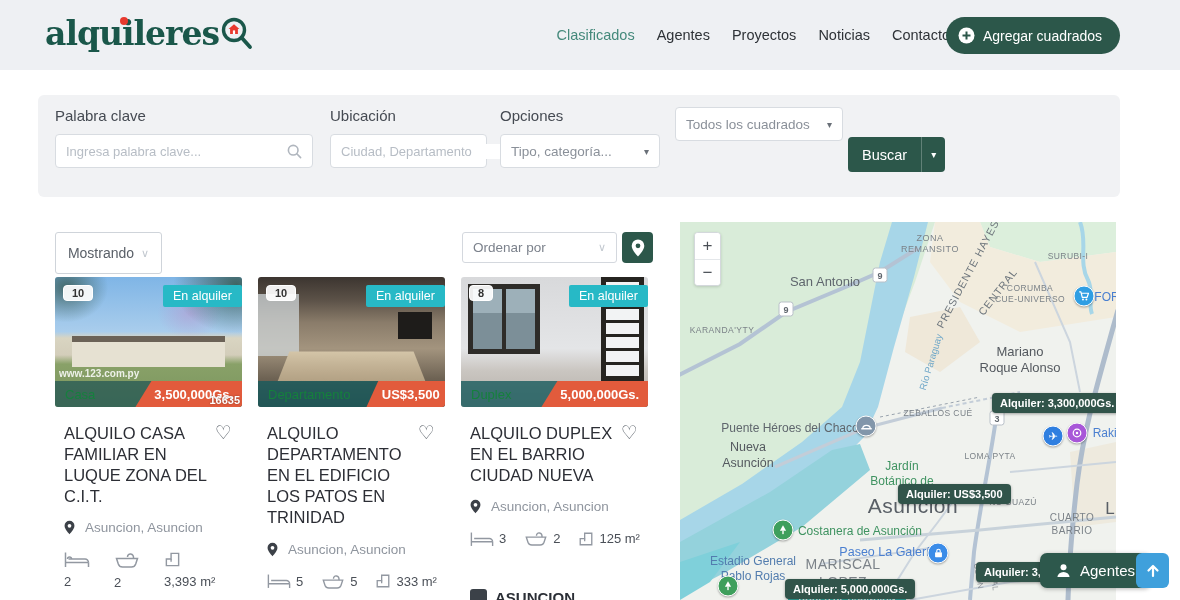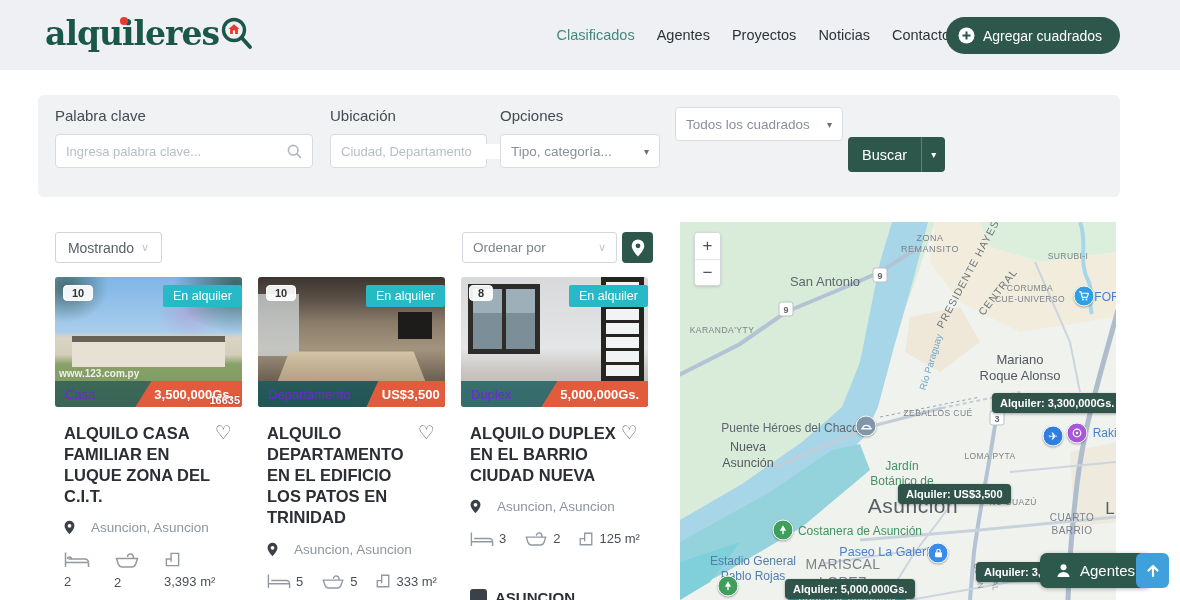--- a/index.html
+++ b/index.html
@@ -24,21 +24,21 @@
   .sbox input{border:none;outline:none;flex:1;font-size:13px;color:#555;font-family:"Liberation Sans",sans-serif}
   .sbox input::placeholder{color:#b7bdc5}
   .selval{color:#8a9099;font-size:13.5px;flex:1}
   .caret-dark{color:#6a7078;font-size:10px}
   .buscar{position:absolute;left:810px;top:42px;height:35px;background:#2c574a;border-radius:4px;display:flex;align-items:center;color:#fff;cursor:pointer}
   .buscar .blabel{padding:0 14px;font-size:14.5px}
   .buscar .bdiv{width:1px;height:100%;background:rgba(255,255,255,.25)}
   .buscar .bcaret{padding:0 9px;font-size:10px}
 
   
-  .show-dd{position:absolute;left:55px;top:232px;width:107px;height:31px;border:1px solid #cfd4da;border-radius:3px;display:flex;align-items:center;justify-content:center;gap:7px;font-size:14px;color:#5a6068;background:#fff;cursor:pointer}
+  .show-dd{position:absolute;left:55px;top:232px;width:107px;height:42px;border:1px solid #cfd4da;border-radius:3px;display:flex;align-items:center;justify-content:center;gap:7px;font-size:14px;color:#5a6068;background:#fff;cursor:pointer}
   .sort-dd{position:absolute;left:462px;top:232px;width:155px;height:31px;border:1px solid #d4d8de;border-radius:3px;display:flex;align-items:center;padding:0 10px;font-size:13.5px;color:#7c828c;background:#fff;cursor:pointer}
   .sort-dd .grow{flex:1}
   .caret-lite{color:#c2c8cf;font-size:11px}
   .pin-btn{position:absolute;left:622px;top:232px;width:31px;height:31px;background:#2c574a;border-radius:4px;display:flex;align-items:center;justify-content:center;cursor:pointer}
 
   
   .card{position:absolute;top:277px;width:187px;background:#fff}
   .card1{left:55px}.card2{left:258px}.card3{left:461px}
   .cimg{position:relative;width:187px;height:130px;border-radius:3px;overflow:hidden}
   .photo{position:absolute;inset:0}
@@ -55,28 +55,28 @@
   .ph3{background:linear-gradient(180deg,#d8d9db 0%,#e4e5e7 55%,#cac6c1 72%,#b2ada7 100%)}
   .win3{position:absolute;left:4%;top:5%;width:38%;height:54%;background:
     linear-gradient(90deg,transparent 0 46%,#2e2c29 46% 54%,transparent 54%),
     linear-gradient(180deg,#9db0b9 0 40%,#7c8f98 40% 100%);border:5px solid #2e2c29}
   .door3{position:absolute;right:2%;top:0;width:23%;height:80%;border:5px solid #262420;background:
     repeating-linear-gradient(0deg,#f2f3f4 0 11px,#262420 11px 14px),
     repeating-linear-gradient(90deg,transparent 0 9px,#262420 9px 12px),#f2f3f4}
   .cnt-badge{position:absolute;left:8px;top:8px;background:rgba(255,255,255,.92);border:1px solid #fff;border-radius:4px;padding:1px 8px;font-size:11px;font-weight:bold;color:#333}
   .status-badge{position:absolute;right:0;top:8px;background:#27b9c6;color:#fff;font-size:12.5px;padding:4px 10px;border-radius:2px}
   .strip{position:absolute;left:0;right:0;bottom:0;height:26px;background:rgba(23,77,82,.66);display:flex;align-items:center}
-  .strip-cat{color:#6d28d9;font-size:13px;padding-left:10px}
+  .strip-cat{color:#15803d;font-size:13px;padding-left:10px}
   .strip-price{position:absolute;right:0;top:0;bottom:0;width:57%;background:#e25b3c;clip-path:polygon(15% 0,100% 0,100% 100%,0 100%);display:flex;align-items:center;justify-content:center;color:#fff;font-size:13px;font-weight:bold;padding-left:10px}
   .wmark{position:absolute;left:4px;bottom:28px;color:rgba(255,255,255,.85);font-size:10px;font-weight:bold}
   .refnum{position:absolute;right:2px;bottom:1px;color:#fff;font-size:11px;font-weight:bold;text-shadow:0 0 2px rgba(0,0,0,.4)}
   .cbody{position:relative;padding:16px 4px 0 9px}
-  .ctitle{font-size:16.5px;font-weight:bold;color:#2c2e35;line-height:1.28;width:152px}
+  .ctitle{font-size:16.5px;font-weight:normal;color:#2c2e35;line-height:1.28;width:152px}
   .heart{position:absolute;right:10px;top:14px;font-size:19px;color:#5d646c;cursor:pointer;font-family:"DejaVu Sans",sans-serif}
-  .cloc{display:flex;align-items:center;gap:16px;margin-top:13px;color:#8f959e;font-size:13.5px}
+  .cloc{display:flex;align-items:center;gap:10px;margin-top:13px;color:#8f959e;font-size:13.5px}
   .feat-col{display:flex;gap:24px;margin-top:16px}
   .feat-col .fitem{display:flex;flex-direction:column;gap:6px;align-items:flex-start;color:#4a4f57;font-size:13px}
   .feat-row{display:flex;gap:18px;margin-top:16px;align-items:center;color:#4a4f57;font-size:13px}
   .feat-row .fitem{display:flex;align-items:center;gap:5px}
   .cfoot{display:flex;align-items:center;gap:8px;margin-top:16px}
   .cfoot .flogo{width:17px;height:17px;background:#3b4148;border-radius:3px;flex:none}
   .cfoot .ftext{font-size:15px;font-weight:bold;color:#2b2f36;white-space:nowrap}
 
   
   .map{position:absolute;left:680px;top:222px;width:436px;height:378px;background:#f0f2ee;overflow:hidden}
@@ -372,21 +372,21 @@
         <span class="mlabel" style="left: 250px; top: 22px; font-size: 9px; color: rgb(123, 130, 136); letter-spacing: 0.5px; transform: translate(-50%, -50%);">ZONA
 REMANSITO</span>
         <span class="mlabel" style="left: 145px; top: 60px; font-size: 13px; color: rgb(95, 102, 109); transform: translate(-50%, -50%);">San Antonio</span>
         <span class="mlabel" style="left: 42px; top: 108px; font-size: 8.5px; color: rgb(123, 130, 136); letter-spacing: 0.5px; transform: translate(-50%, -50%);">KARANDA'YTY</span>
         <span class="mlabel" style="left: 288px; top: 52px; font-size: 10.5px; color: rgb(109, 117, 124); letter-spacing: 1px; transform: translate(-50%, -50%) rotate(-62deg);">PRESIDENTE HAYES</span>
         <span class="mlabel" style="left: 318px; top: 70px; font-size: 10.5px; color: rgb(109, 117, 124); letter-spacing: 1px; transform: translate(-50%, -50%) rotate(-52deg);">CENTRAL</span>
         <span class="mlabel" style="left: 350px; top: 72px; font-size: 8.5px; color: rgb(123, 130, 136); letter-spacing: 0.4px; transform: translate(-50%, -50%);">CORUMBA
 CUE-UNIVERSO</span>
         <span class="mlabel" style="left: 388px; top: 34px; font-size: 8.5px; color: rgb(123, 130, 136); letter-spacing: 0.4px; transform: translate(-50%, -50%);">SURUBI-I</span>
         <span class="mlabel" style="left: 427px; top: 75px; font-size: 12px; color: rgb(74, 127, 208); transform: translate(-50%, -50%);">FOR</span>
-        <span class="mlabel" style="left: 340px; top: 138px; font-size: 13px; color: rgb(84, 89, 95); font-weight: 500; transform: translate(-50%, -50%); margin-top: 8px;">Mariano
+        <span class="mlabel" style="left: 340px; top: 138px; font-size: 13px; color: rgb(84, 89, 95); font-weight: 500; transform: translate(-50%, -50%);">Mariano
 Roque Alonso</span>
         <span class="mlabel" style="left: 251px; top: 140px; font-size: 9.5px; color: rgb(111, 167, 200); transform: translate(-50%, -50%) rotate(-73deg);">Río Paraguay</span>
         <span class="mlabel" style="left: 258px; top: 191px; font-size: 8.5px; color: rgb(123, 130, 136); letter-spacing: 0.4px; transform: translate(-50%, -50%);">ZEBALLOS CUÉ</span>
         <span class="mlabel" style="left: 110px; top: 206px; font-size: 12px; color: rgb(95, 102, 109); transform: translate(-50%, -50%);">Puente Héroes del Chaco</span>
         <span class="mlabel" style="left: 68px; top: 234px; font-size: 12.5px; color: rgb(84, 89, 95); font-weight: 500; transform: translate(-50%, -50%);">Nueva
 Asunción</span>
         <span class="mlabel" style="left: 428px; top: 211px; font-size: 12px; color: rgb(74, 127, 208); transform: translate(-50%, -50%);">Rakiu</span>
         <span class="mlabel" style="left: 310px; top: 234px; font-size: 8.5px; color: rgb(123, 130, 136); letter-spacing: 0.4px; transform: translate(-50%, -50%);">LOMA PYTA</span>
         <span class="mlabel" style="left: 222px; top: 252px; font-size: 12px; color: rgb(63, 147, 97); transform: translate(-50%, -50%);">Jardín
 Botánico de</span>

